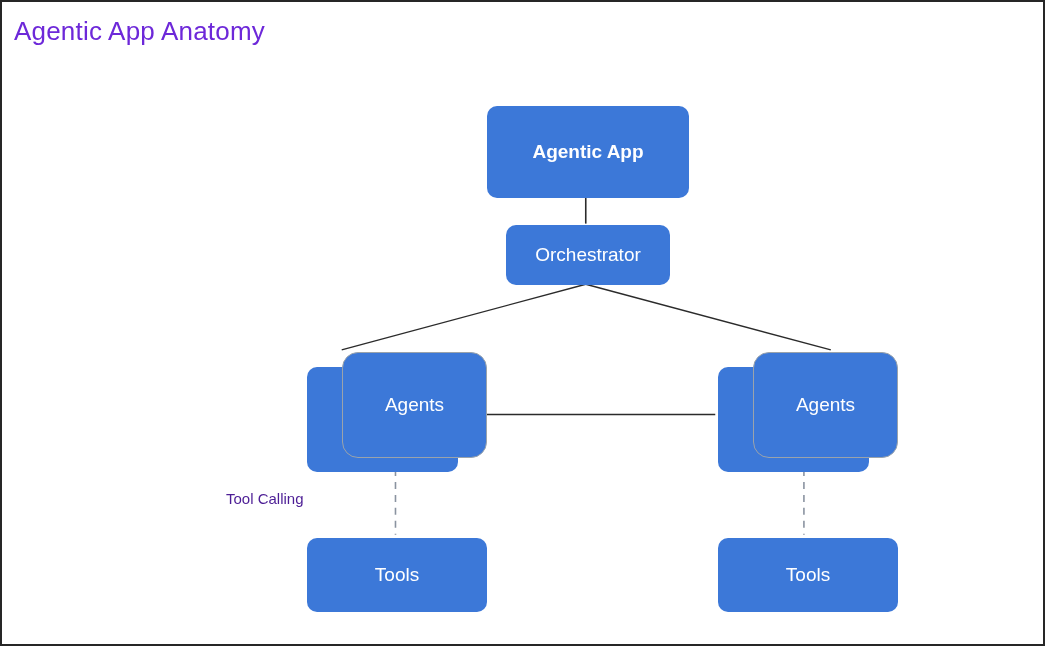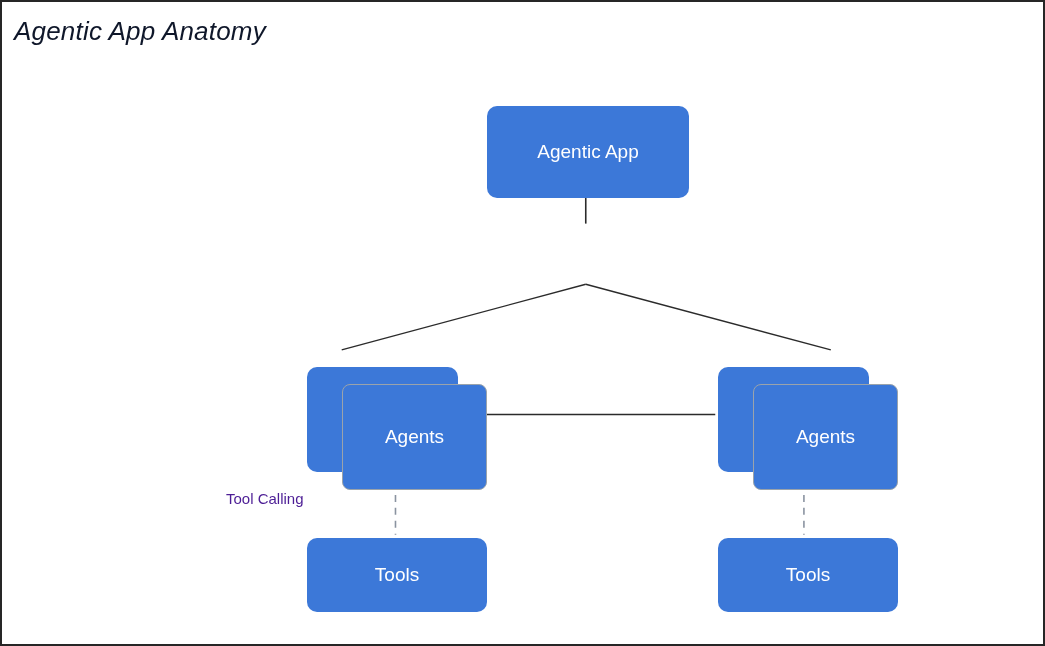--- a/index.html
+++ b/index.html
@@ -18,24 +18,23 @@
     border: 2px solid #262626;
     box-sizing: border-box;
     overflow: hidden;
   }
   #title {
     position: absolute;
     left: 12px;
     top: 12px;
     font-size: 26px;
     line-height: 34px;
-    color: #0f172a;
+    color: #6d28d9;
     white-space: nowrap;
     letter-spacing: 0.2px;
-    font-style: italic;
   }
   #edges {
     position: absolute;
     left: 0;
     top: 0;
     width: 100%;
     height: 100%;
     pointer-events: none;
   }
   .node {
@@ -47,21 +46,21 @@
     justify-content: center;
     color: #ffffff;
     box-sizing: border-box;
   }
   .node-label {
     font-size: 19px;
     color: #ffffff;
     white-space: nowrap;
   }
   .node-label.bold {
-    font-weight: normal;
+    font-weight: bold;
     font-size: 19px;
     text-align: right;
   }
   
   #node-agentic-app {
     left: 485px;
     top: 104px;
     width: 202px;
     height: 92px;
   }
@@ -90,26 +89,25 @@
     border-radius: 10px;
   }
   .agents-front {
     position: absolute;
     left: 37px;
     top: 2px;
     width: 145px;
     height: 106px;
     background: #3c78d8;
     border: 1px solid #9aa3ab;
-    border-radius: 8px;
+    border-radius: 16px;
     box-sizing: border-box;
     display: flex;
     align-items: center;
     justify-content: center;
-    margin-top: 32px;
   }
   
   #node-tools-left {
     left: 305px;
     top: 536px;
     width: 180px;
     height: 74px;
   }
   #node-tools-right {
     left: 716px;
@@ -139,20 +137,23 @@
     <line x1="586" y1="284" x2="832" y2="350" stroke="#2b2b2b" stroke-width="1.4"></line>
     <line x1="485" y1="415" x2="716" y2="415" stroke="#2b2b2b" stroke-width="1.6"></line>
     <line x1="395" y1="470" x2="395" y2="536" stroke="#8a93a0" stroke-width="1.6" stroke-dasharray="7 6"></line>
     <line x1="805" y1="470" x2="805" y2="536" stroke="#8a93a0" stroke-width="1.6" stroke-dasharray="7 6"></line>
   </svg>
 
   <div class="node" id="node-agentic-app">
     <span class="node-label bold">Agentic App</span>
   </div>
 
+  <div class="node" id="node-orchestrator">
+    <span class="node-label">Orchestrator</span>
+  </div>
 
   <div class="agents-group" id="group-agents-left">
     <div class="agents-back"></div>
     <div class="agents-front">
       <span class="node-label">Agents</span>
     </div>
   </div>
 
   <div class="agents-group" id="group-agents-right">
     <div class="agents-back"></div>

